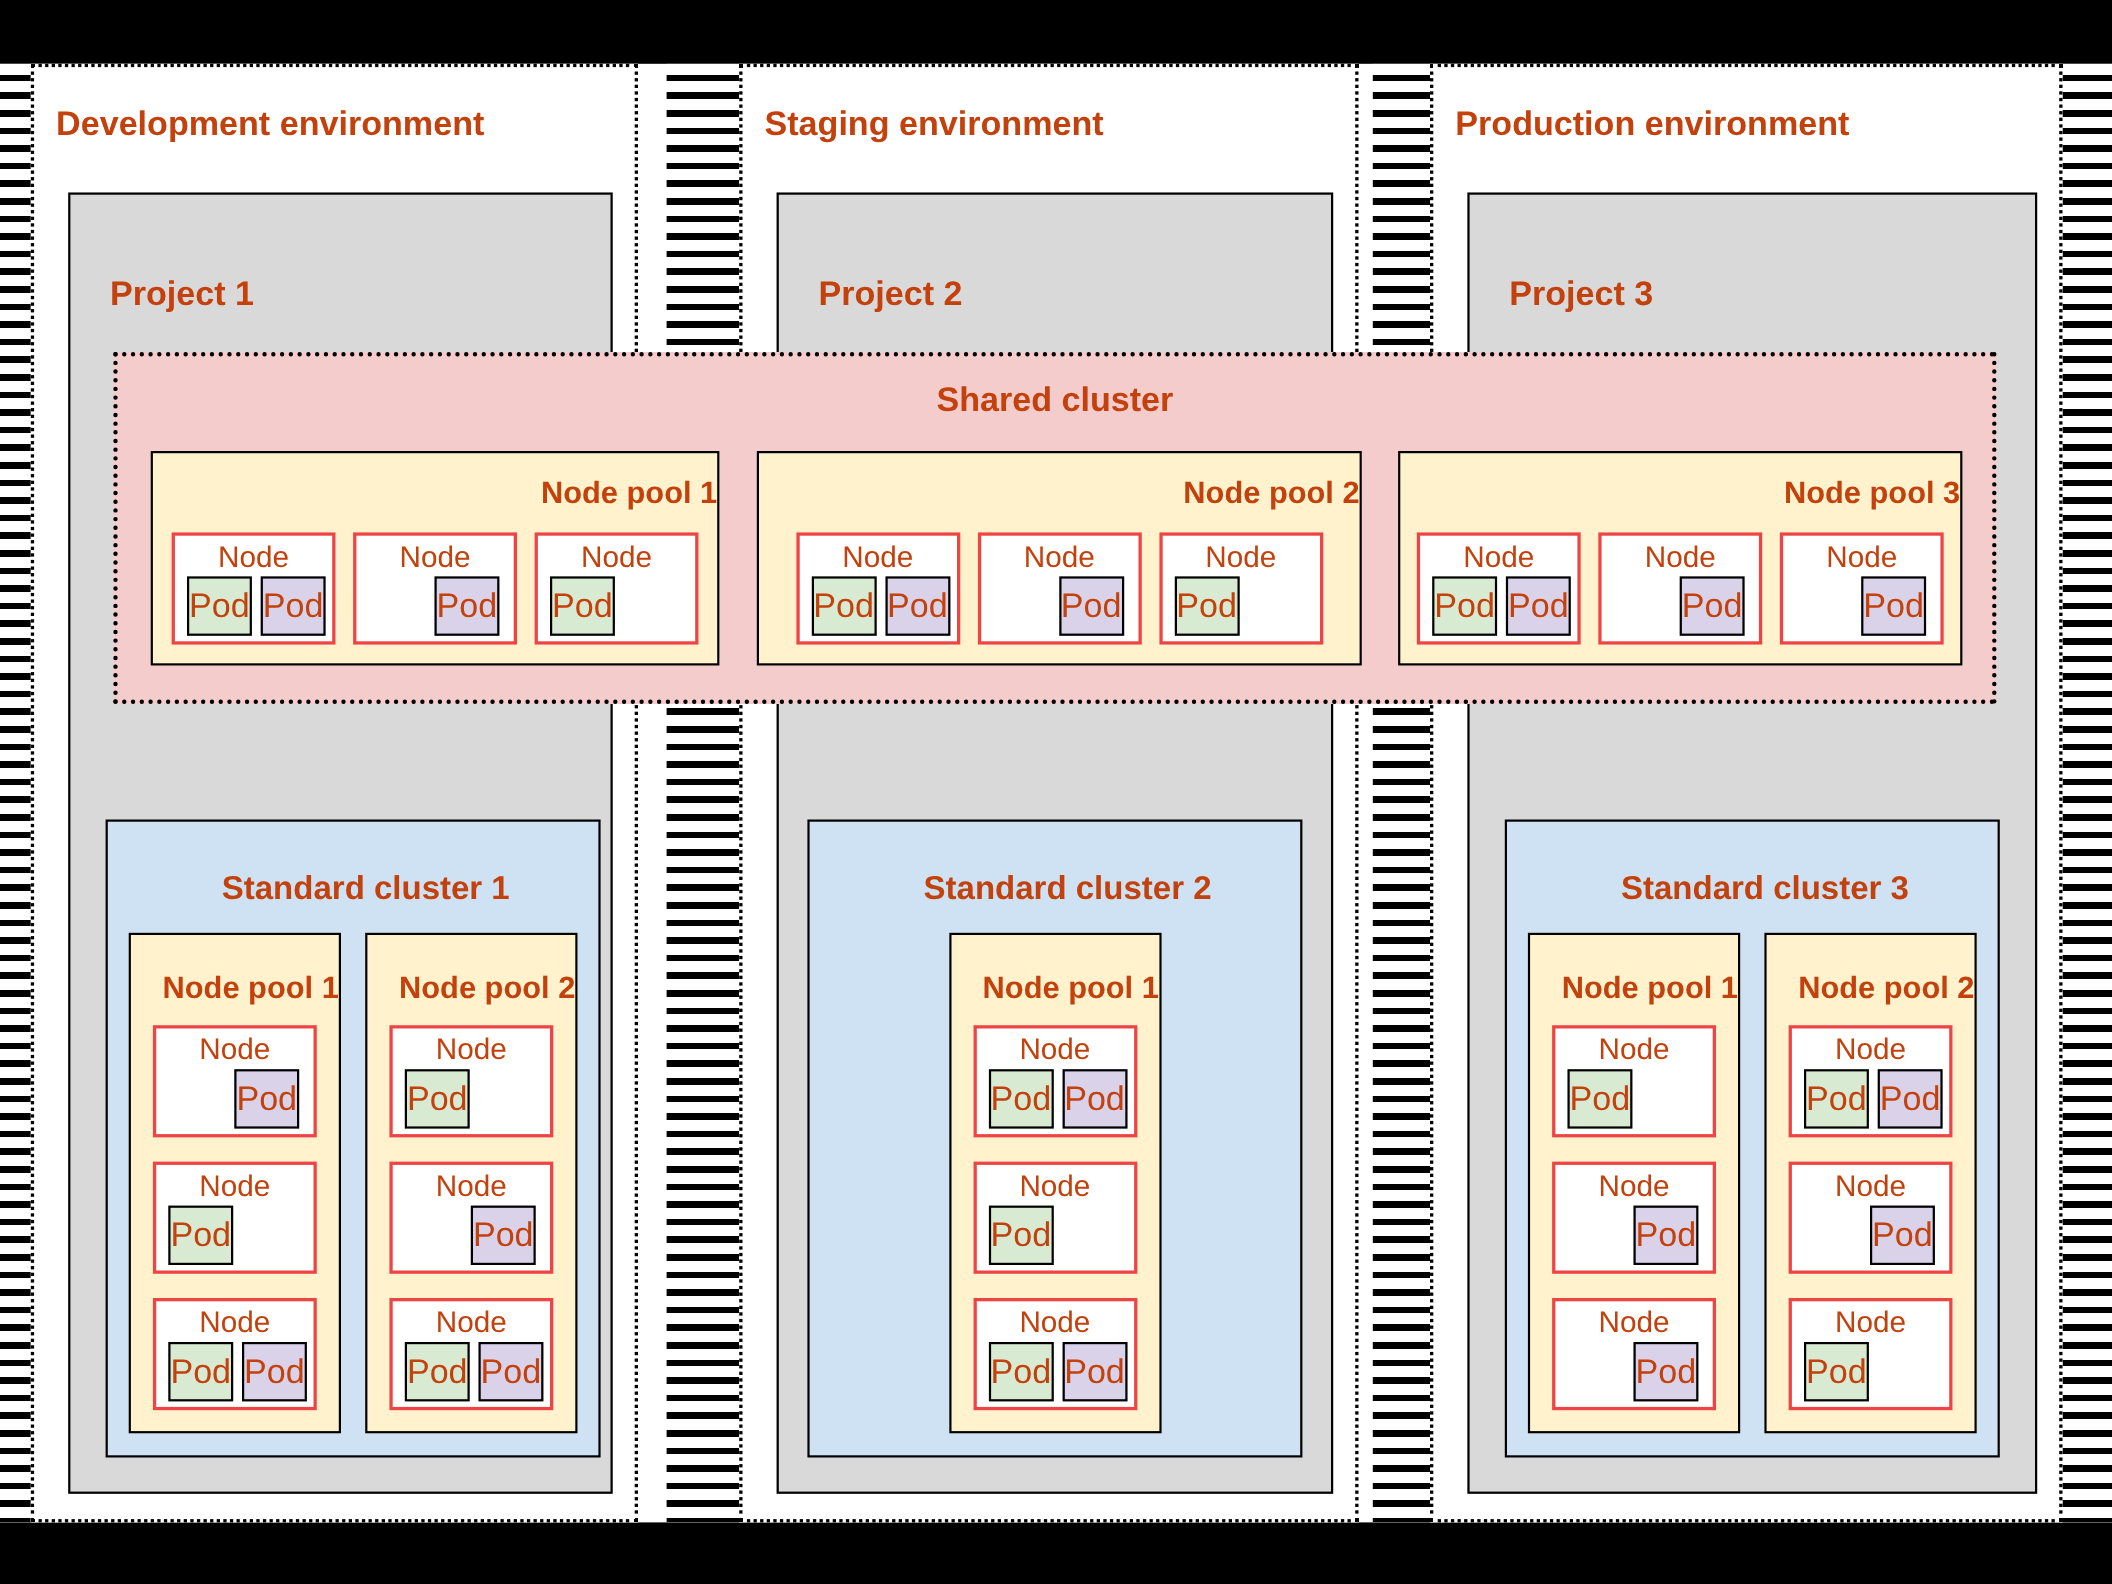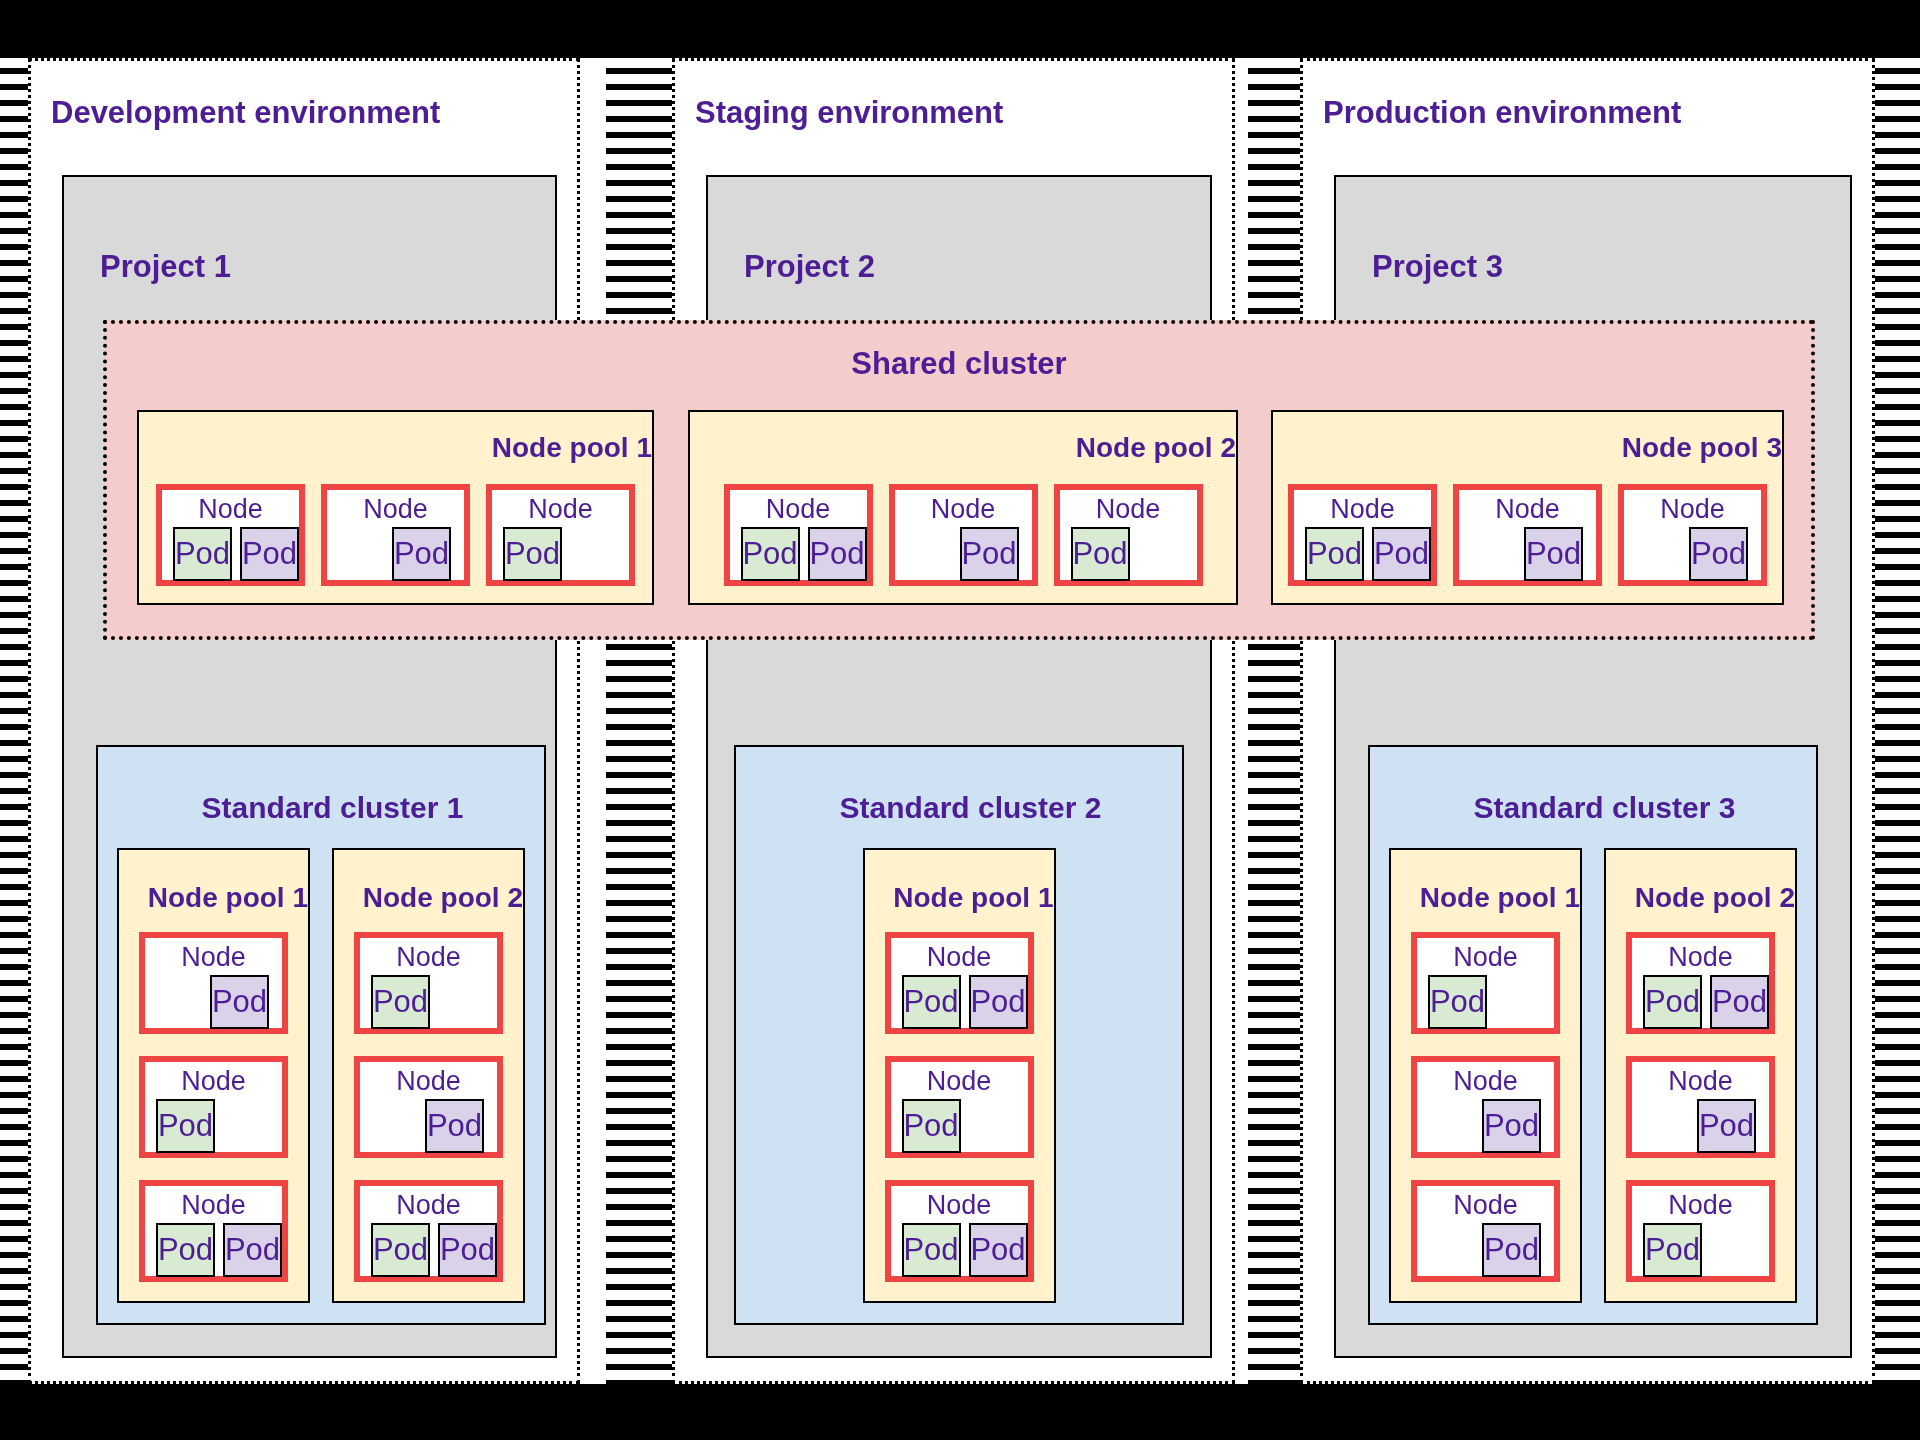--- a/index.html
+++ b/index.html
@@ -3,21 +3,21 @@
 <meta charset="utf-8">
 <style>
   * { box-sizing: border-box; margin: 0; padding: 0; }
   html, body { background: #000; }
   .canvas {
     position: relative;
     width: 1920px;
     height: 1440px;
     background: #000;
     font-family: "Liberation Sans", sans-serif;
-    color: #4c1d95;
+    color: #c2410c;
     overflow: hidden;
   }
   .underlay {
     position: absolute;
     left: 0; top: 58px;
     width: 1920px; height: 1326px;
     background: #fff;
   }
   .hatch {
     position: absolute;
@@ -100,21 +100,21 @@
     position: absolute;
     top: 82px; left: 0; right: 0;
     display: flex;
     flex-direction: column;
     align-items: center;
     gap: 22px;
   }
   .node {
     width: 149px; height: 102px;
     background: #fff;
-    border: 6px solid #ef4444;
+    border: 3px solid #ef4444;
     position: relative;
     flex: 0 0 auto;
   }
   .node-label {
     display: block;
     text-align: center;
     margin-top: 4px;
     font-size: 27px;
   }
   .pods {

